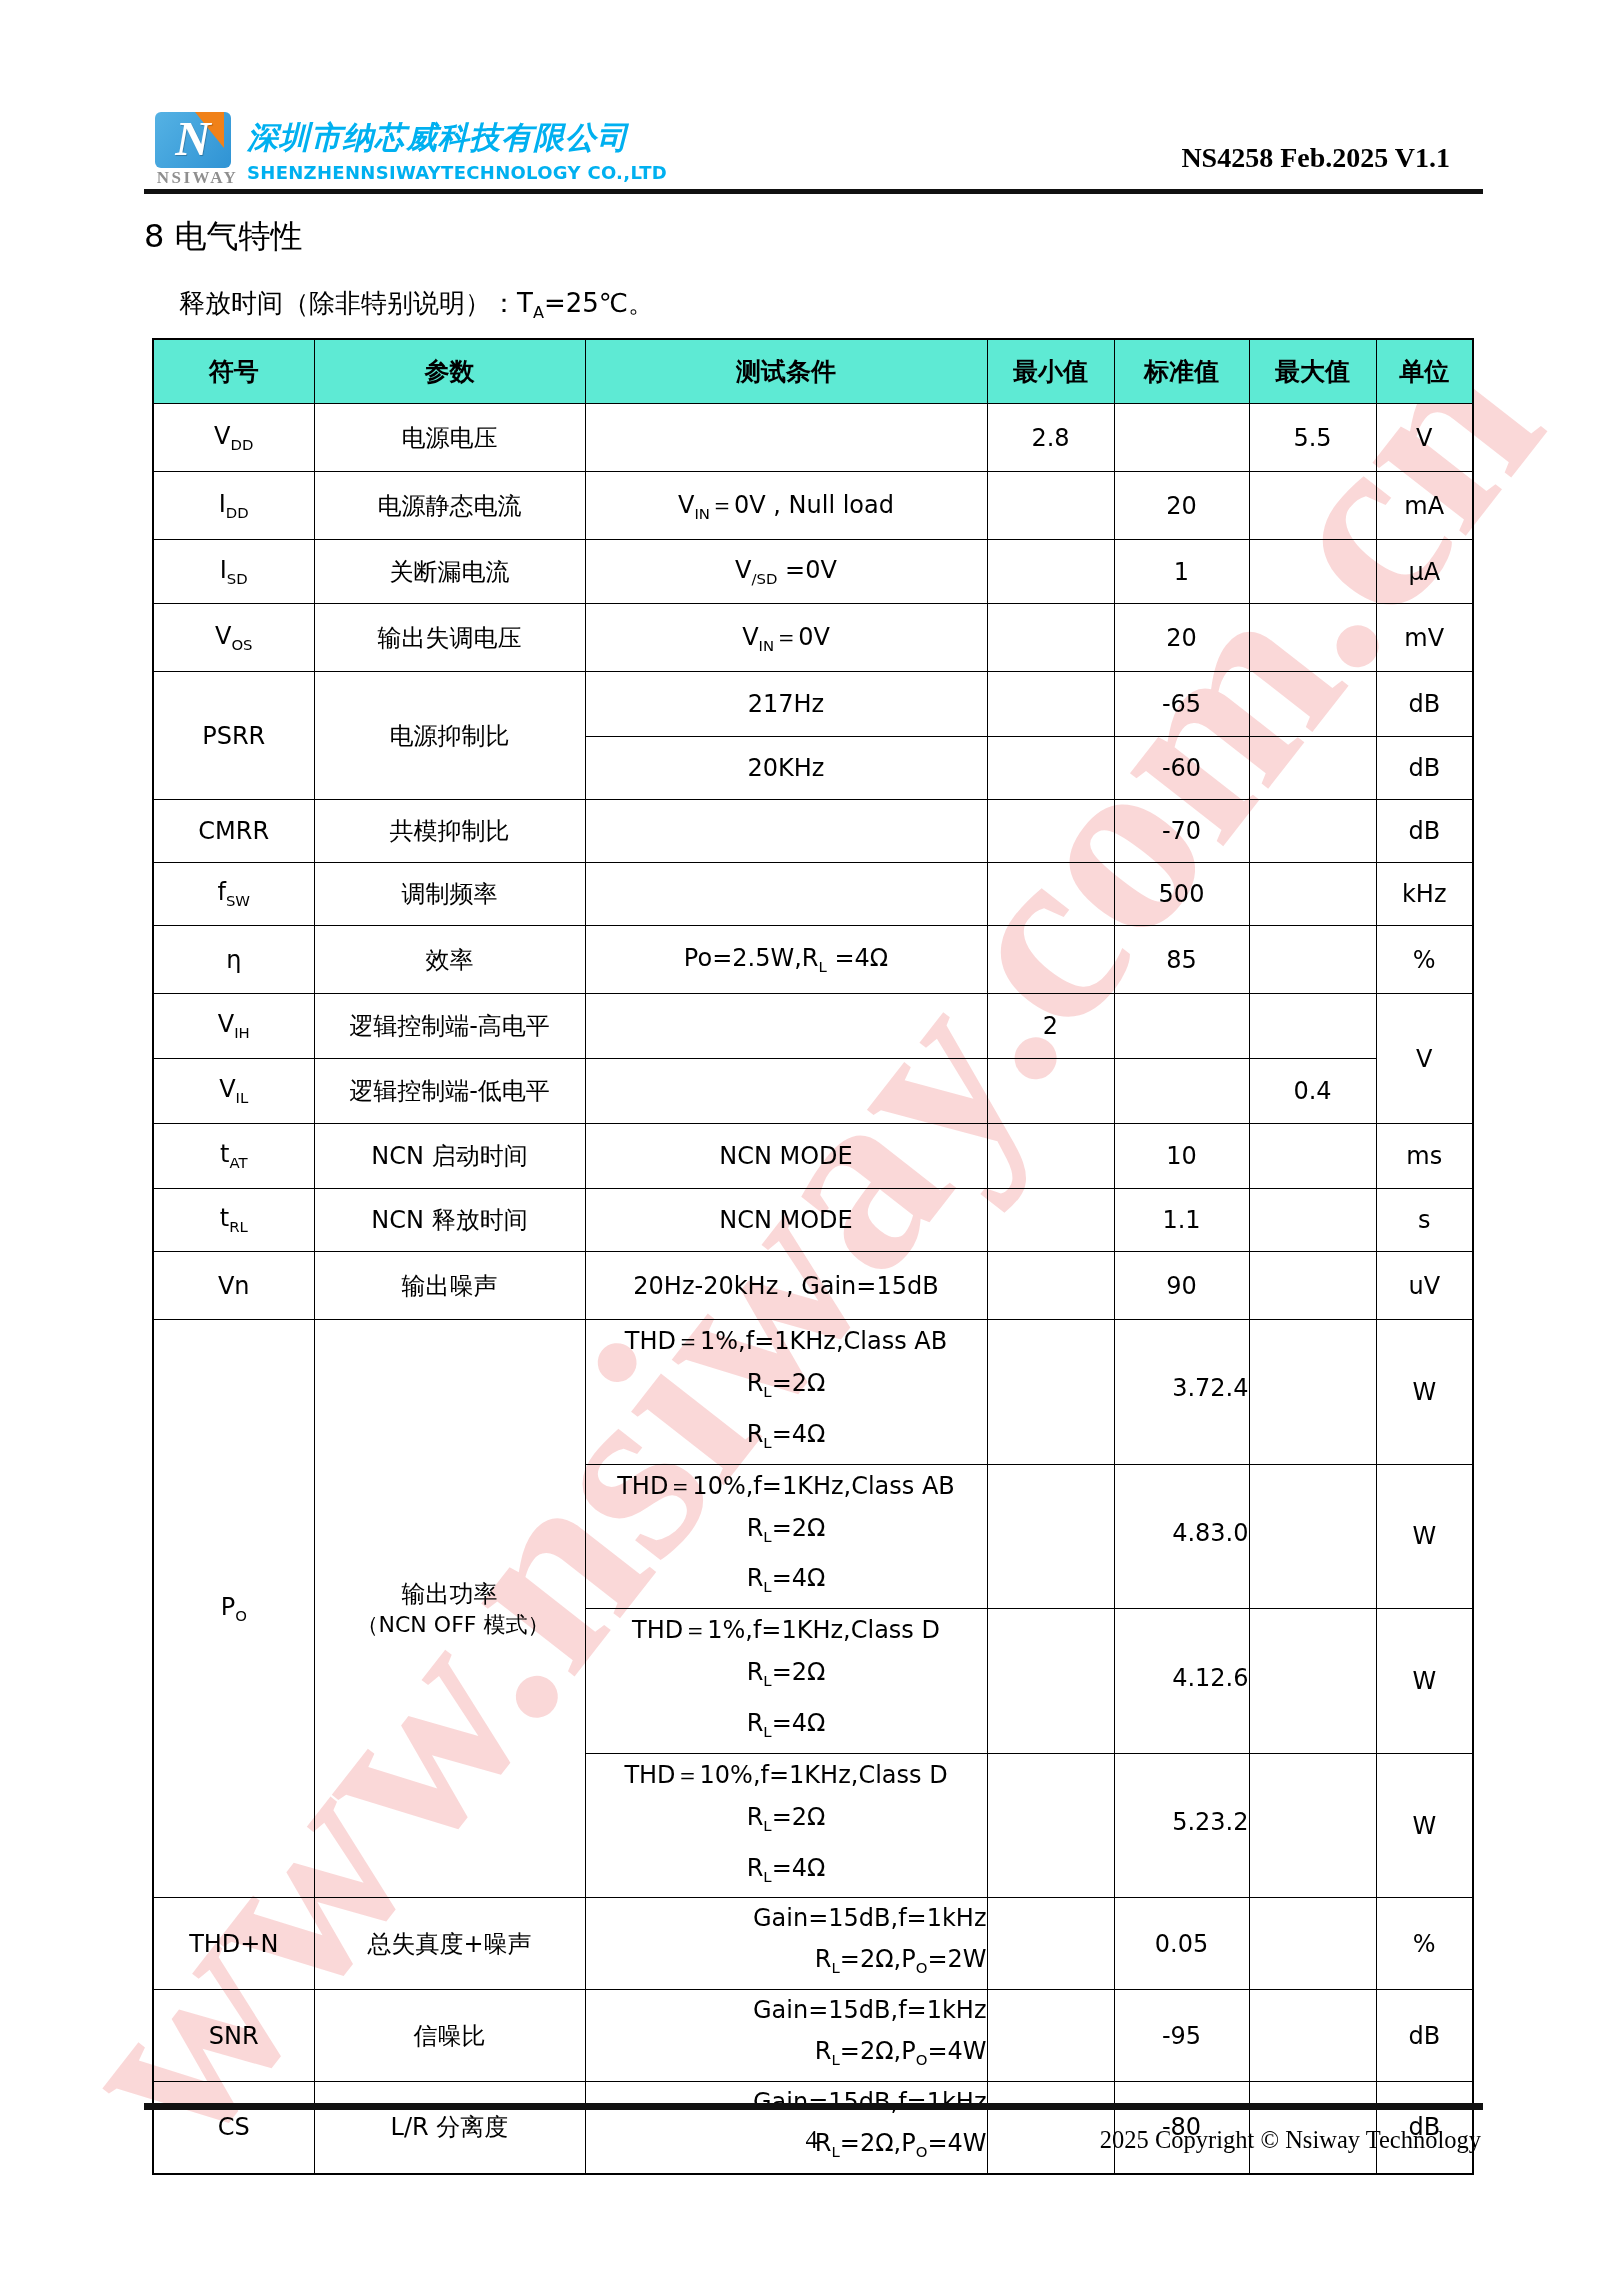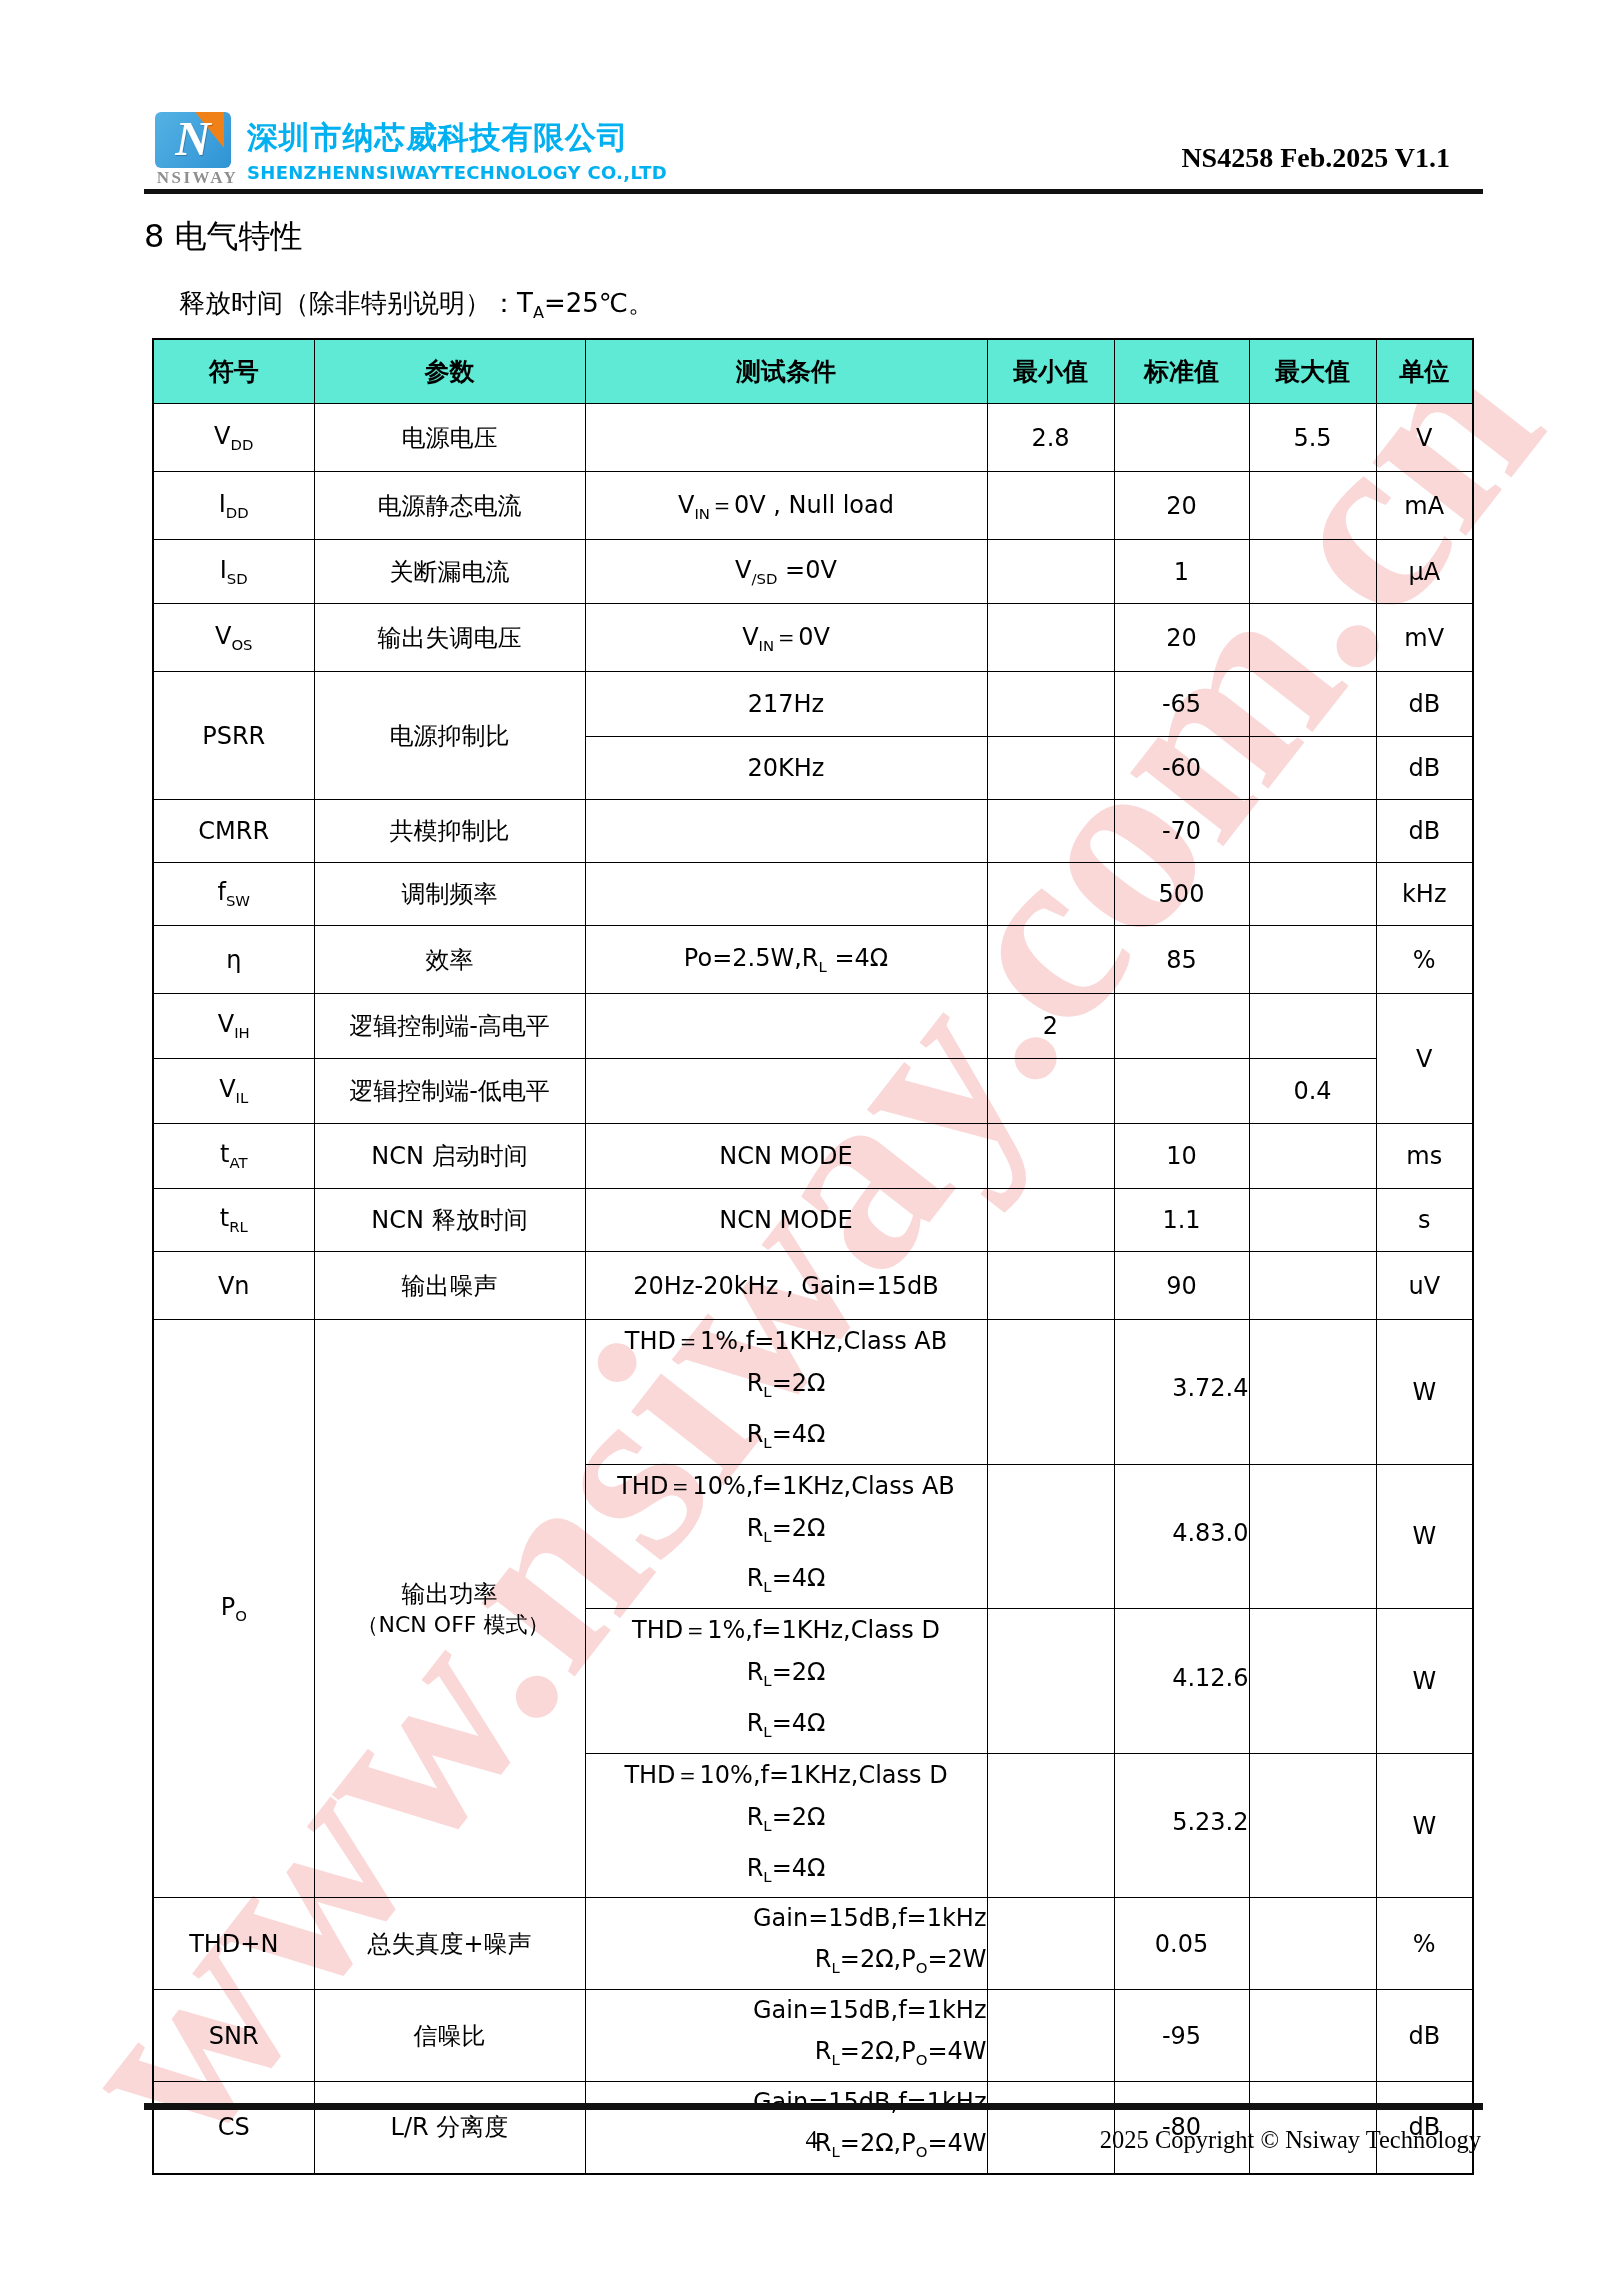--- a/index.html
+++ b/index.html
@@ -32,21 +32,21 @@
     position:absolute; left:0; top:0; width:100%; height:100%;
     font-style:italic; font-weight:bold; font-size:49px; line-height:54px;
     color:#ffffff; text-shadow:0.8px 0.8px 0.8px rgba(0,0,0,0.25);
     font-family:"Liberation Serif", serif;
   }
   .logo-text {
     margin-top:0px; font-family:"Liberation Serif", serif;
     font-size:17px; letter-spacing:2.5px; color:#8f8f8f; font-weight:bold;
   }
   .company { position:absolute; left:247px; top:117px; }
-  .company-cn { font-size:31px; font-weight:bold; color:#00b0f0; letter-spacing:0.8px; }
+  .company-cn { font-size:31px; font-weight:bold; color:#00b0f0; letter-spacing:0.8px;font-style:italic; }
   .company-en { font-size:18px; font-weight:bold; color:#00b0f0; letter-spacing:0.3px; margin-top:2.5px; }
   .doc-ref {
     position:absolute; right:173px; top:142px;
     font-family:"Liberation Serif", serif; font-weight:bold; font-size:28px;
   }
   .header-rule { position:absolute; left:144px; top:189px; width:1339px; height:5px; background:#111; }
 
   
   .page-title { position:absolute; left:144px; top:215px; font-size:32px; font-weight:normal; }
   .cond-note  { position:absolute; left:179px; top:286px; font-size:26px; }

